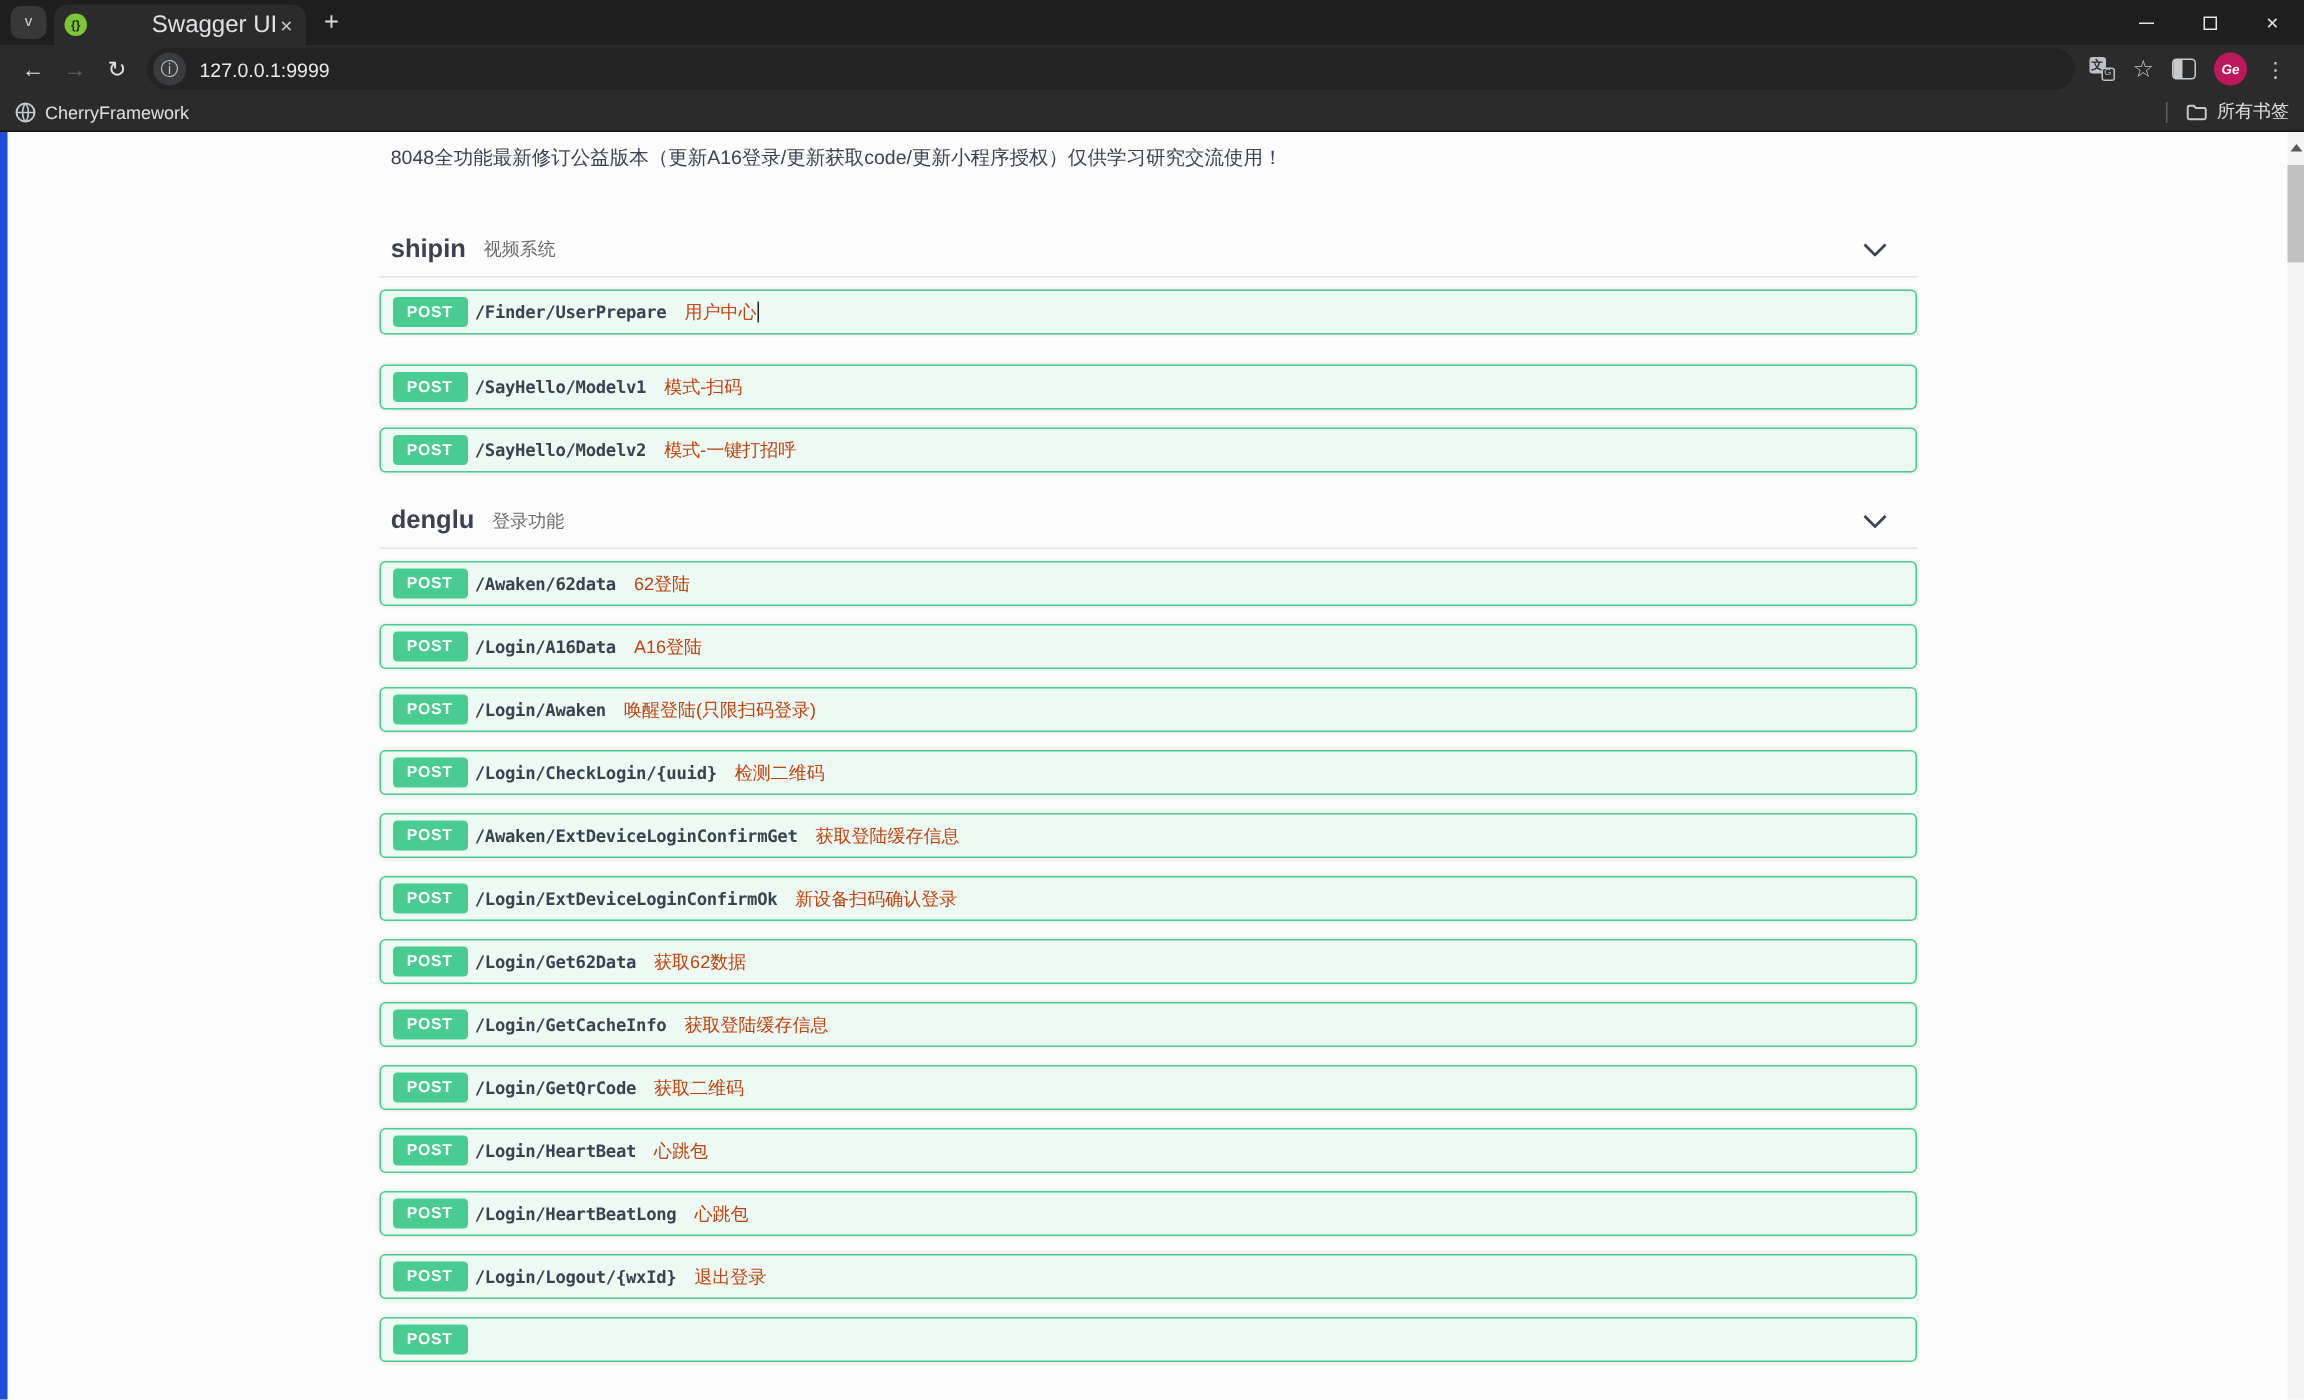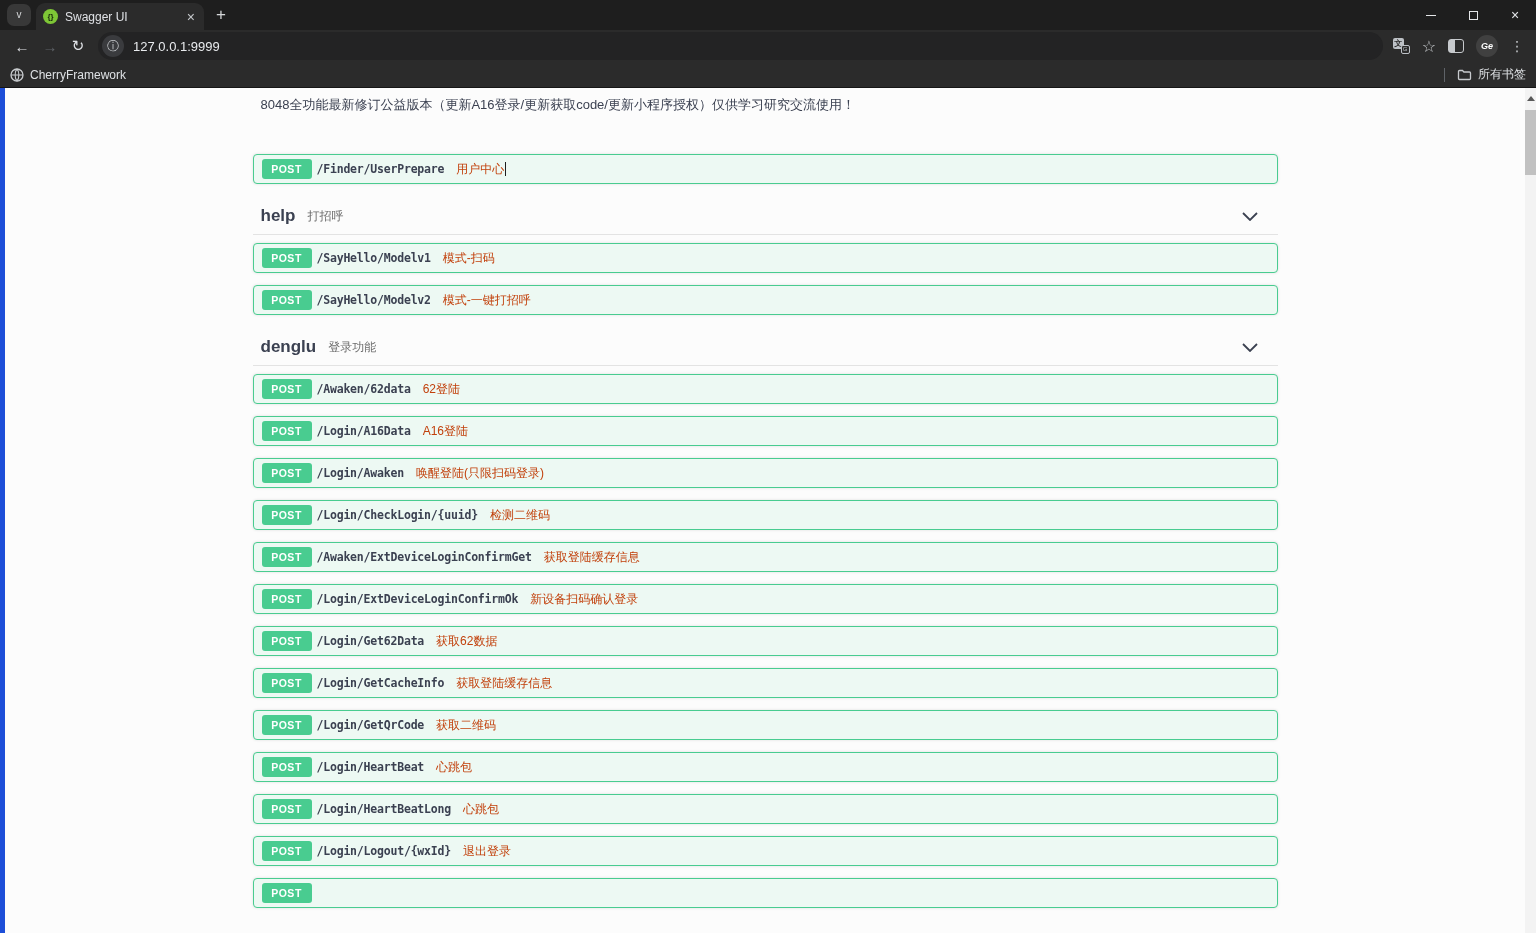--- a/index.html
+++ b/index.html
@@ -6,21 +6,21 @@
   html,body { width:1536px; height:933px; overflow:hidden; font-family:"Liberation Sans", sans-serif; background:#fcfcfc; }
 
   
   .tabstrip { height:30px; background:#1e1e1e; display:flex; align-items:flex-end; position:relative; }
   .tab-search { align-self:center; margin:0 5px 0 7px; width:24px; height:22px; border:none; border-radius:7px;
     background:#383838; color:#d6d8da; font-size:10px; line-height:20px; cursor:pointer; }
   .tab { height:27px; width:168px; background:#2b2b2b; border-radius:9px 9px 0 0; display:flex; align-items:center;
     padding:0 7px; color:#dfe1e5; }
   .favicon { width:15px; height:15px; border-radius:50%; background:#7ec636; color:#15270a; font-size:8px; font-weight:bold;
     display:flex; align-items:center; justify-content:center; flex:0 0 auto; }
-  .tab-title { font-size:12px; margin-left:7px; flex:1; white-space:nowrap; overflow:hidden; }
+  .tab-title { font-size:16px; margin-left:7px; flex:1; white-space:nowrap; overflow:hidden;text-align:right; }
   .tab-close { border:none; background:none; color:#c7cacd; font-size:14px; cursor:pointer; padding:0 2px; }
   .new-tab { align-self:center; width:26px; height:26px; border:none; background:none; color:#d6d8da; font-size:17px; cursor:pointer; margin-left:4px; }
   .win-controls { position:absolute; right:0; top:0; height:30px; display:flex; }
   .win-btn { width:42px; height:30px; border:none; background:none; color:#e4e6e8; cursor:pointer; display:flex; align-items:center; justify-content:center; }
   .win-btn .bar { width:10px; height:1px; background:#e4e6e8; display:block; }
   .win-btn .box { width:9px; height:9px; border:1px solid #e4e6e8; display:block; }
   .win-btn.close { font-size:14px; }
 
   .toolbar { height:32px; background:#2b2b2b; display:flex; align-items:center; padding:0 8px; }
   .nav-btn { border:none; background:none; font-size:15px; width:28px; height:28px; cursor:pointer; color:#dfe1e5; }
@@ -113,21 +113,21 @@
   </div>
   <div class="toolbar-right">
     <span class="tr-icon translate-icon">
       <span class="t-back">文</span>
       <span class="t-front">G</span>
     </span>
     <button class="tr-icon star-icon">☆</button>
     <span class="tr-icon">
         <span class="sidepanel-icon"></span>
       </span>
-    <span class="avatar" style="background: #404040; font-style: italic;">Ge</span>
+    <span class="avatar" style="background: #be185d; font-style: italic;">Ge</span>
     <button class="tr-icon dots-icon">⋮</button>
   </div>
 </div>
 
 <div class="bookmarks">
   <div class="bm-item">
     <span class="globe-icon">
       <svg width="14" height="14" viewBox="0 0 14 14">
           <circle cx="7" cy="7" r="6" fill="none" stroke="#c7cacd" stroke-width="1.3"></circle>
           <path d="M1 7 H13 M7 1 C4.5 3.5 4.5 10.5 7 13 M7 1 C9.5 3.5 9.5 10.5 7 13" fill="none" stroke="#c7cacd" stroke-width="1.1"></path>
@@ -146,41 +146,41 @@
     <span>所有书签</span>
   </div>
 </div>
 
 <div class="page">
   <div class="page-inner">
     <div class="swagger-wrap">
       <div class="description">8048全功能最新修订公益版本（更新A16登录/更新获取code/更新小程序授权）仅供学习研究交流使用！</div>
       <div id="sections-root">
   <section class="tag-section">
-    <div class="rows">
-  <div class="opblock">
-    <span class="method-badge">POST</span>
-    <span class="path">/Finder/UserPrepare</span>
-    <span class="summary">用户中心</span>
-    <span class="text-caret"></span>
-  </div>
-</div>
-  </section>
-
-  <section class="tag-section">
     <div class="tag-header">
-      <span class="tag-title">help</span>
-      <span class="tag-desc">打招呼</span>
+      <span class="tag-title">shipin</span>
+      <span class="tag-desc">视频系统</span>
       <span class="spacer"></span>
       <span class="chevron">
         <svg width="16" height="9" viewBox="0 0 16 9">
                   <path d="M1 1 L8 8 L15 1" fill="none" stroke="#3b4151" stroke-width="1.8"></path>
                 </svg>
       </span>
     </div>
+    <div class="rows">
+  <div class="opblock">
+    <span class="method-badge">POST</span>
+    <span class="path">/Finder/UserPrepare</span>
+    <span class="summary">用户中心</span>
+    <span class="text-caret"></span>
+  </div>
+</div>
+  </section>
+
+  <section class="tag-section">
     <div class="rows">
   <div class="opblock">
     <span class="method-badge">POST</span>
     <span class="path">/SayHello/Modelv1</span>
     <span class="summary">模式-扫码</span>
 
   </div>
 
   <div class="opblock">
     <span class="method-badge">POST</span>

